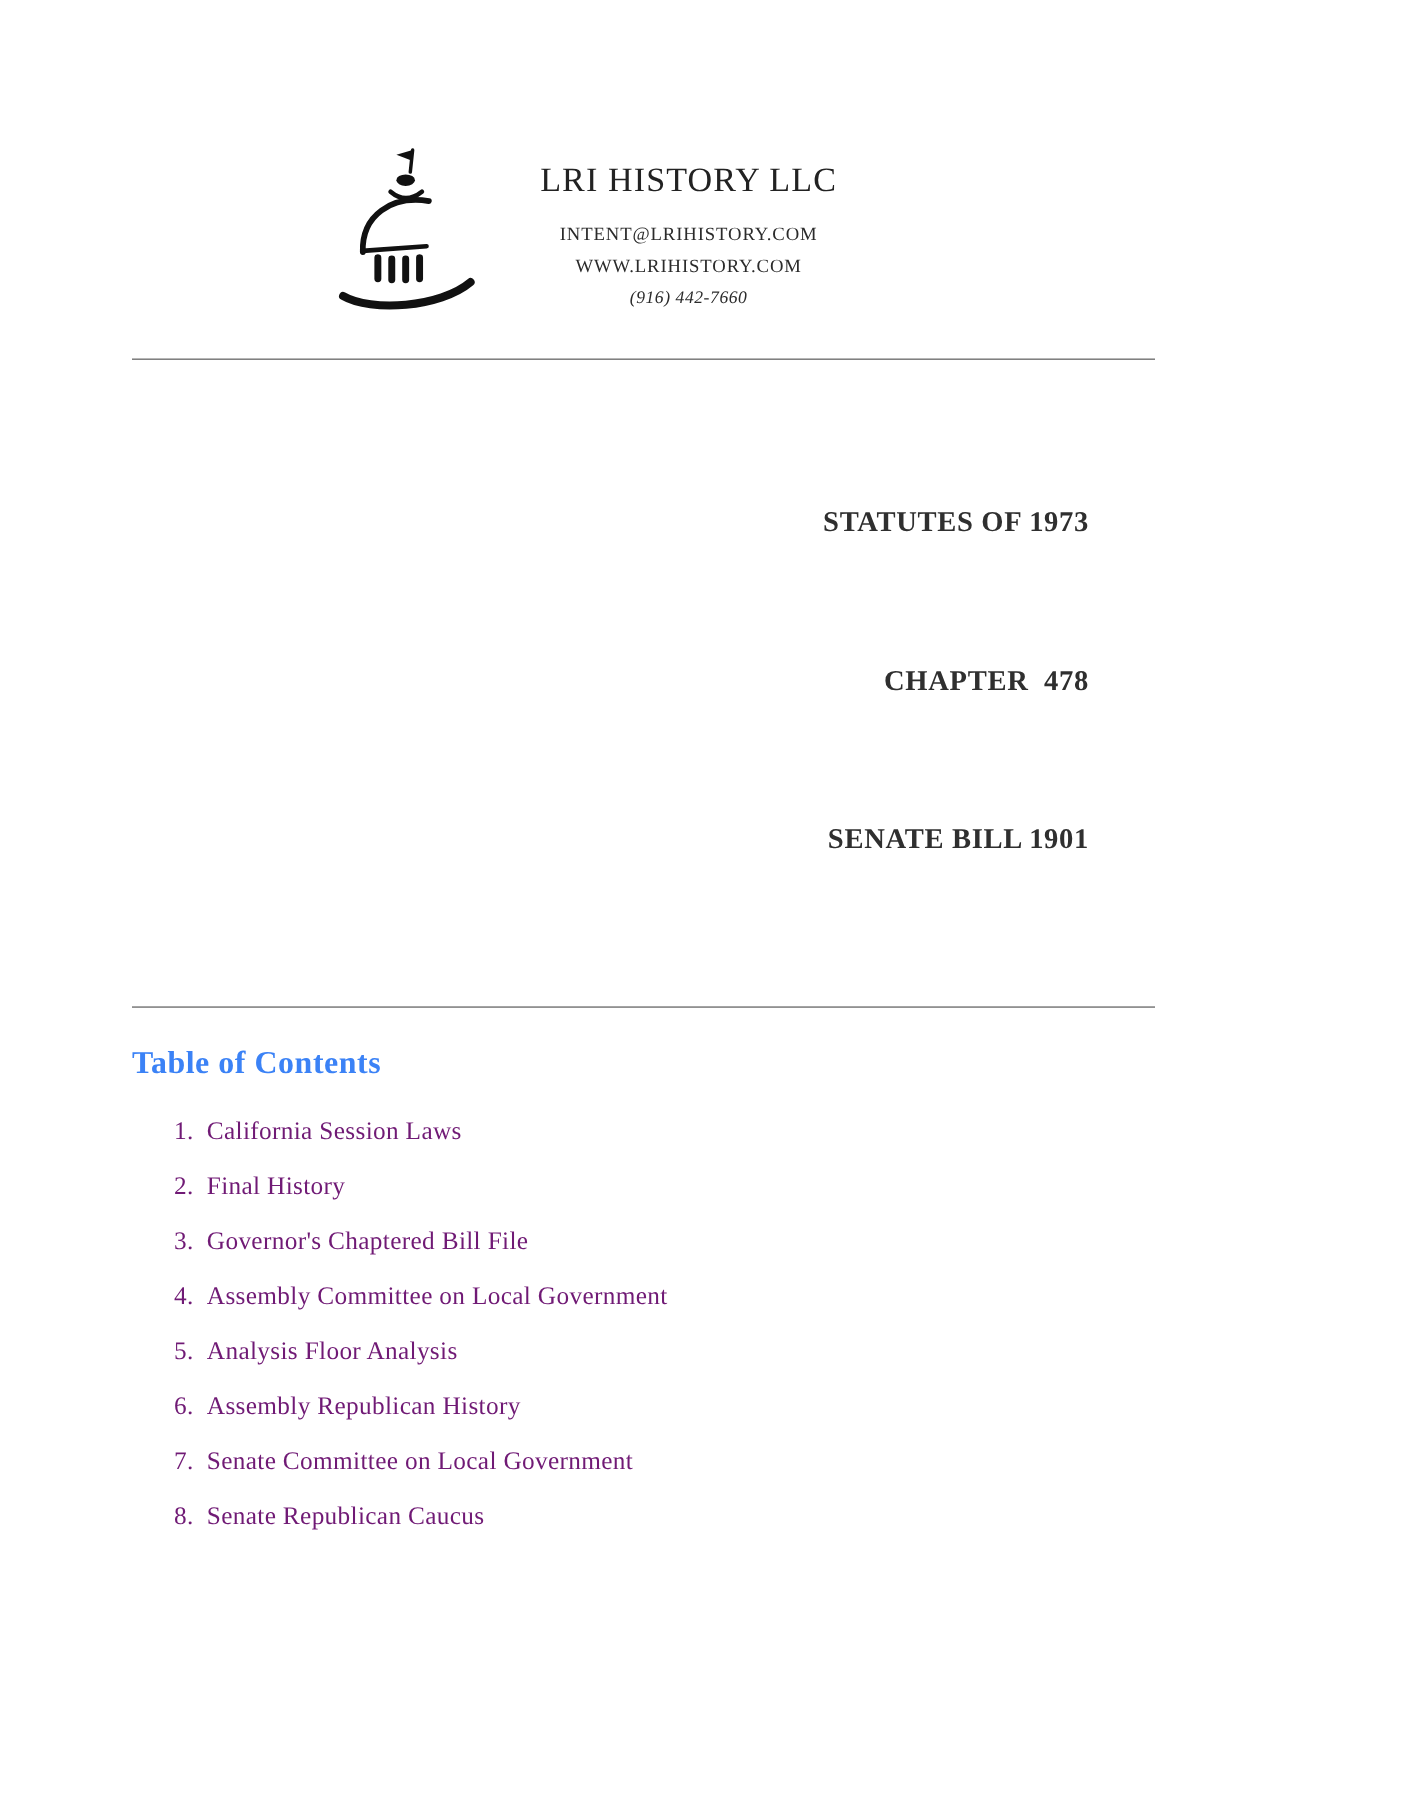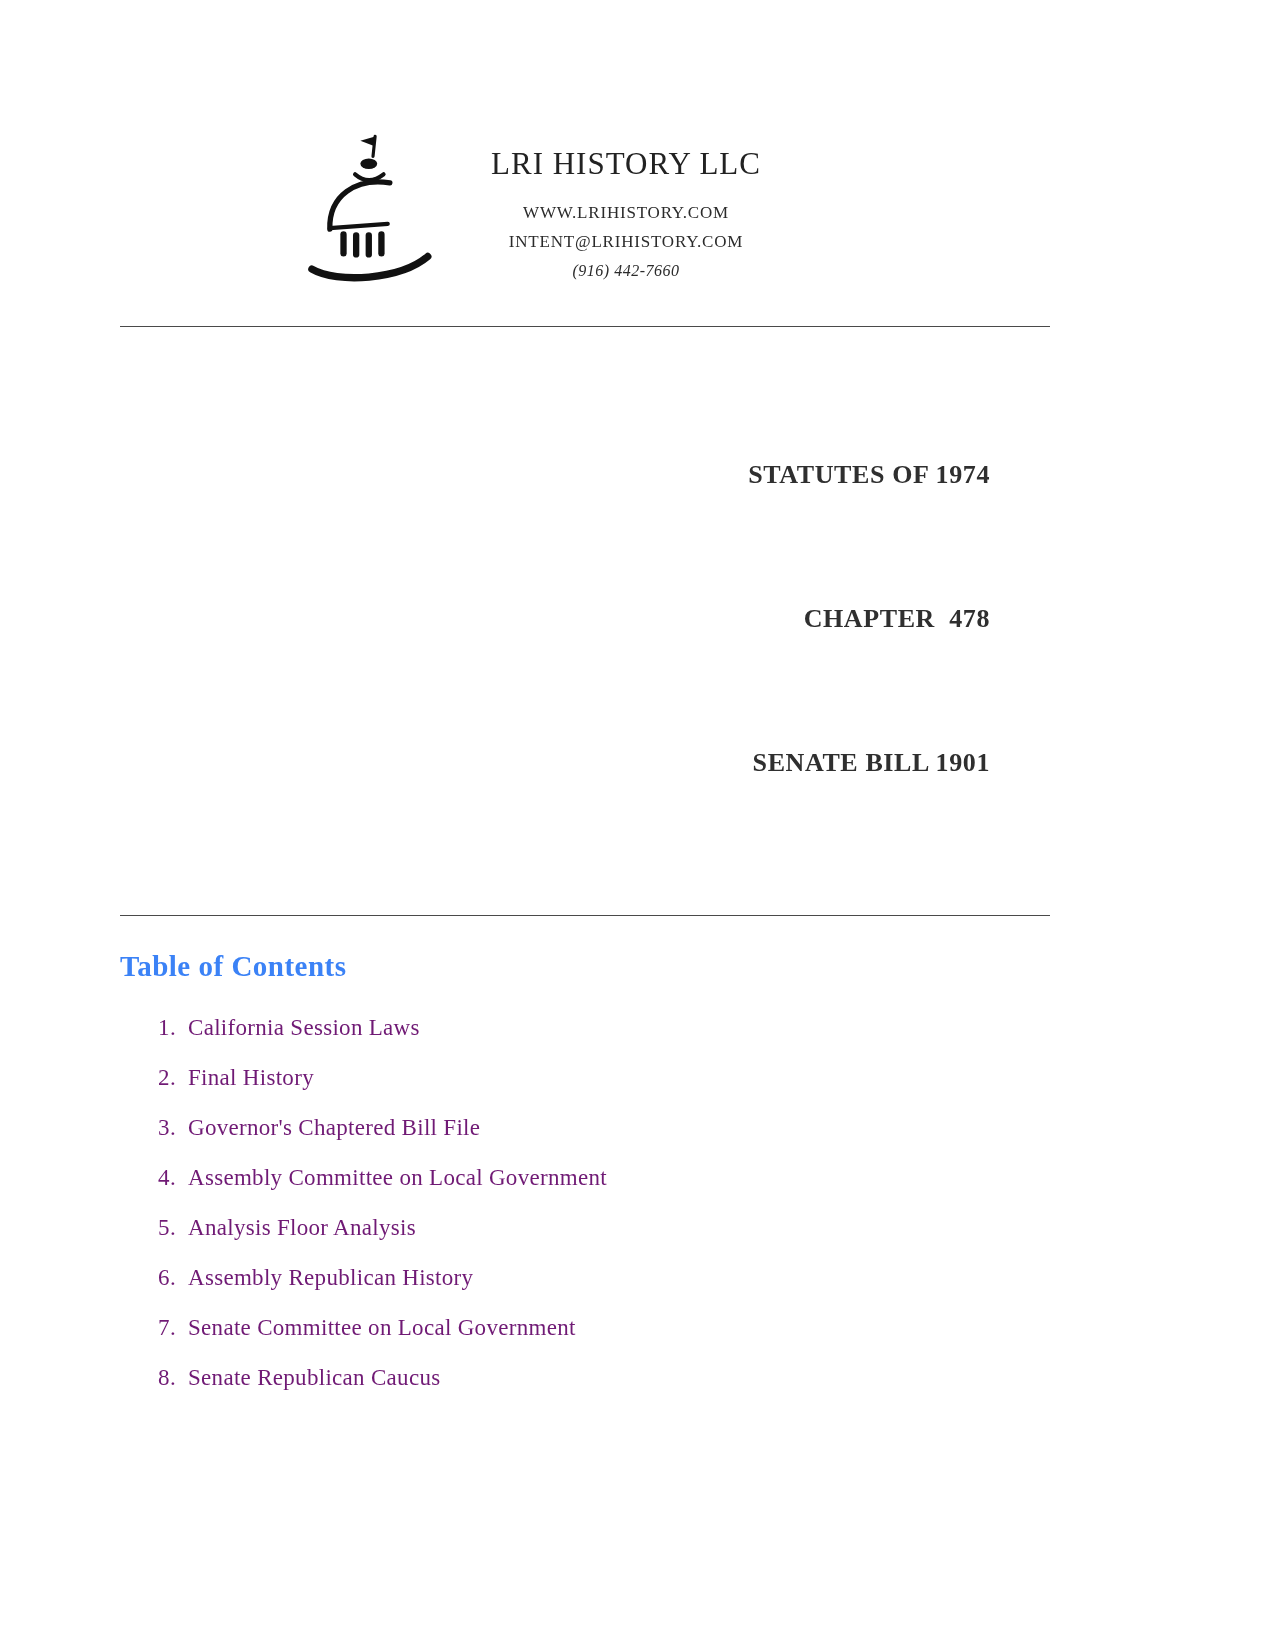--- a/index.html
+++ b/index.html
@@ -126,30 +126,30 @@
         <path d="M42 101 L42 119" stroke="#111" stroke-width="6" stroke-linecap="round"></path>
         <path d="M54 102 L54 120" stroke="#111" stroke-width="6" stroke-linecap="round"></path>
         <path d="M66 102 L66 120" stroke="#111" stroke-width="6" stroke-linecap="round"></path>
         <path d="M78 101 L78 119" stroke="#111" stroke-width="6" stroke-linecap="round"></path>
 
         <path d="M12 134 C 36 148, 96 144, 122 122" stroke="#111" stroke-width="7" stroke-linecap="round"></path>
       </svg>
     </div>
     <div class="header-text">
       <div class="company-name">LRI HISTORY LLC</div>
+      <div class="contact-line">INTENT@LRIHISTORY.COM</div>
       <div class="contact-line">WWW.LRIHISTORY.COM</div>
-      <div class="contact-line">INTENT@LRIHISTORY.COM</div>
       <div class="phone-line">(916) 442-7660</div>
     </div>
   </header>
 
   <hr class="rule rule-top">
 
   <div class="doc-info">
-    <div>STATUTES OF 1974</div>
+    <div>STATUTES OF 1973</div>
     <div>CHAPTER  478</div>
     <div>SENATE BILL 1901</div>
   </div>
 
   <hr class="rule rule-bottom">
 
   <section class="toc">
     <h1 class="toc-title">Table of Contents</h1>
     <ol class="toc-list">
       <li><span>California Session Laws</span></li>

